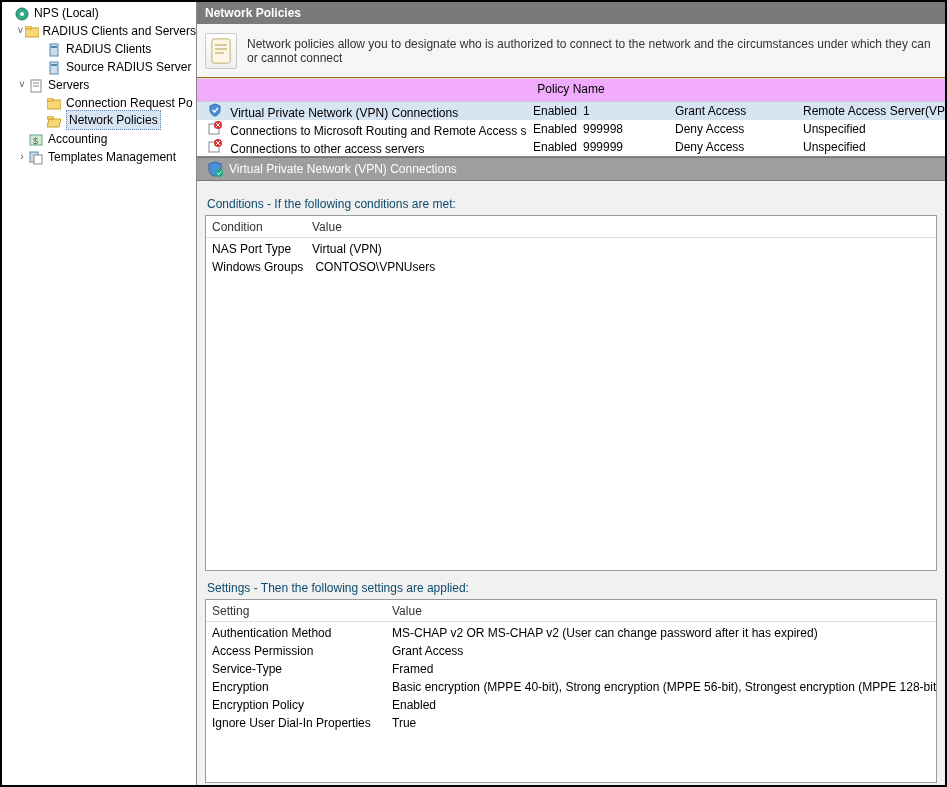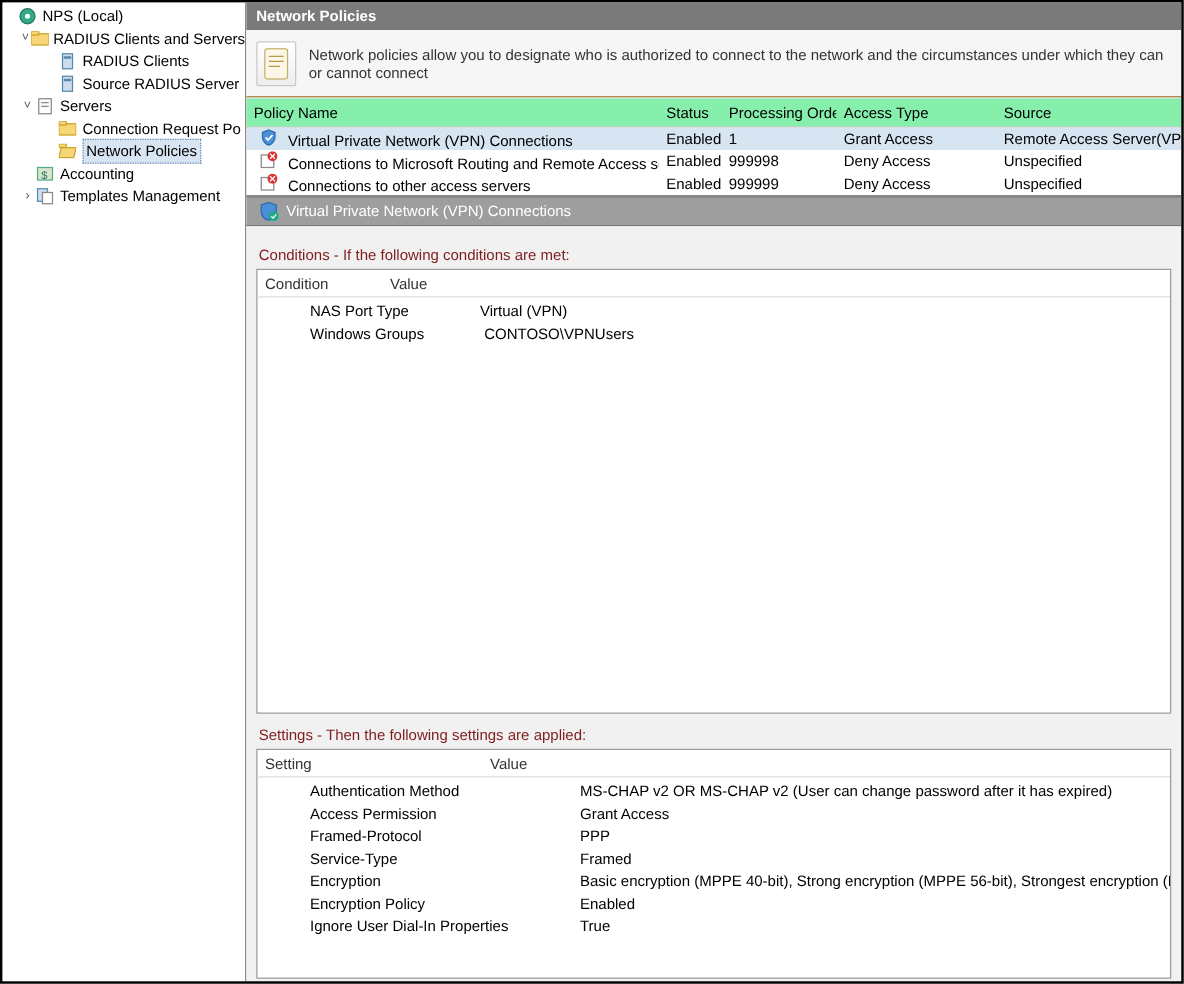--- a/index.html
+++ b/index.html
@@ -17,21 +17,21 @@
 .tree {
   width: 195px;
   border-right: 1px solid #888;
   background: #fff;
   padding-top: 2px;
   overflow: hidden;
   white-space: nowrap;
 }
 .tree-row {
   display: flex;
-  align-items: center;
+  align-items: flex-end;
   height: 18px;
   line-height: 18px;
   cursor: pointer;
 }
 .tree-row .exp {
   width: 12px;
   text-align: center;
   color: #555;
   font-size: 10px;
   display:inline-block;
@@ -86,25 +86,26 @@
   justify-content: center;
   background: linear-gradient(#fff,#eee);
 }
 .info-text { font-size: 12px; color: #333; }
 
 .grid {
   border-bottom: 1px solid #888;
 }
 .grid-head {
   display: flex;
-  background: #86efac;
+  background: #f0abfc;
   border-top: 1px solid #ddd;
   border-bottom: 1px solid #ccc;
   height: 24px;
   align-items: center;
+  flex-direction: column;
 }
 .grid-head div, .grid-row div.cell {
   padding: 3px 6px;
   white-space: nowrap;
   overflow: hidden;
 }
 .col-name { flex: 0 0 330px; }
 .col-status { flex: 0 0 50px; }
 .col-order { flex: 0 0 92px; }
 .col-access { flex: 0 0 80px; }
@@ -135,38 +136,38 @@
   flex: 1;
   display: flex;
   flex-direction: column;
   overflow: hidden;
   padding: 6px 8px 2px;
   background: #f1f1f1;
 }
 .section-lbl {
   font-size: 12px;
   margin: 10px 2px 4px;
-  color: #7f1d1d;
+  color: #0c4a6e;
 }
 .section-box {
   background: #fff;
   border: 1px solid #9a9a9a;
   flex-shrink: 0;
 }
 .section-box.fill { flex: 1; overflow:auto; }
 .kv-head {
   display: flex;
   border-bottom: 1px solid #ddd;
   height: 22px;
   align-items: center;
 }
 .kv-head div { padding: 2px 6px; color:#333; }
 .kv-body { padding: 2px 0; }
 .kv-row { display: flex; height: 18px; align-items:center;}
-.kv-row div { padding: 1px 6px; white-space:nowrap;margin-left:36px;}
+.kv-row div { padding: 1px 6px; white-space:nowrap;}
 .kc1 { flex: 0 0 100px; }
 .kc2 { flex: 1; }
 .sc1 { flex: 0 0 180px; }
 .sc2 { flex: 1; }
 
 svg { display:block; }
 </style>
 </head>
 <body>
 
@@ -380,24 +381,20 @@
       <div class="kv-body">
         <div class="kv-row">
             <div class="sc1">Authentication Method</div>
             <div class="sc2">MS-CHAP v2 OR MS-CHAP v2 (User can change password after it has expired)</div>
           </div>
         <div class="kv-row">
             <div class="sc1">Access Permission</div>
             <div class="sc2">Grant Access</div>
           </div>
         <div class="kv-row">
-            <div class="sc1">Framed-Protocol</div>
-            <div class="sc2">PPP</div>
-          </div>
-        <div class="kv-row">
             <div class="sc1">Service-Type</div>
             <div class="sc2">Framed</div>
           </div>
         <div class="kv-row">
             <div class="sc1">Encryption</div>
             <div class="sc2">Basic encryption (MPPE 40-bit), Strong encryption (MPPE 56-bit), Strongest encryption (MPPE 128-bit)</div>
           </div>
         <div class="kv-row">
             <div class="sc1">Encryption Policy</div>
             <div class="sc2">Enabled</div>

